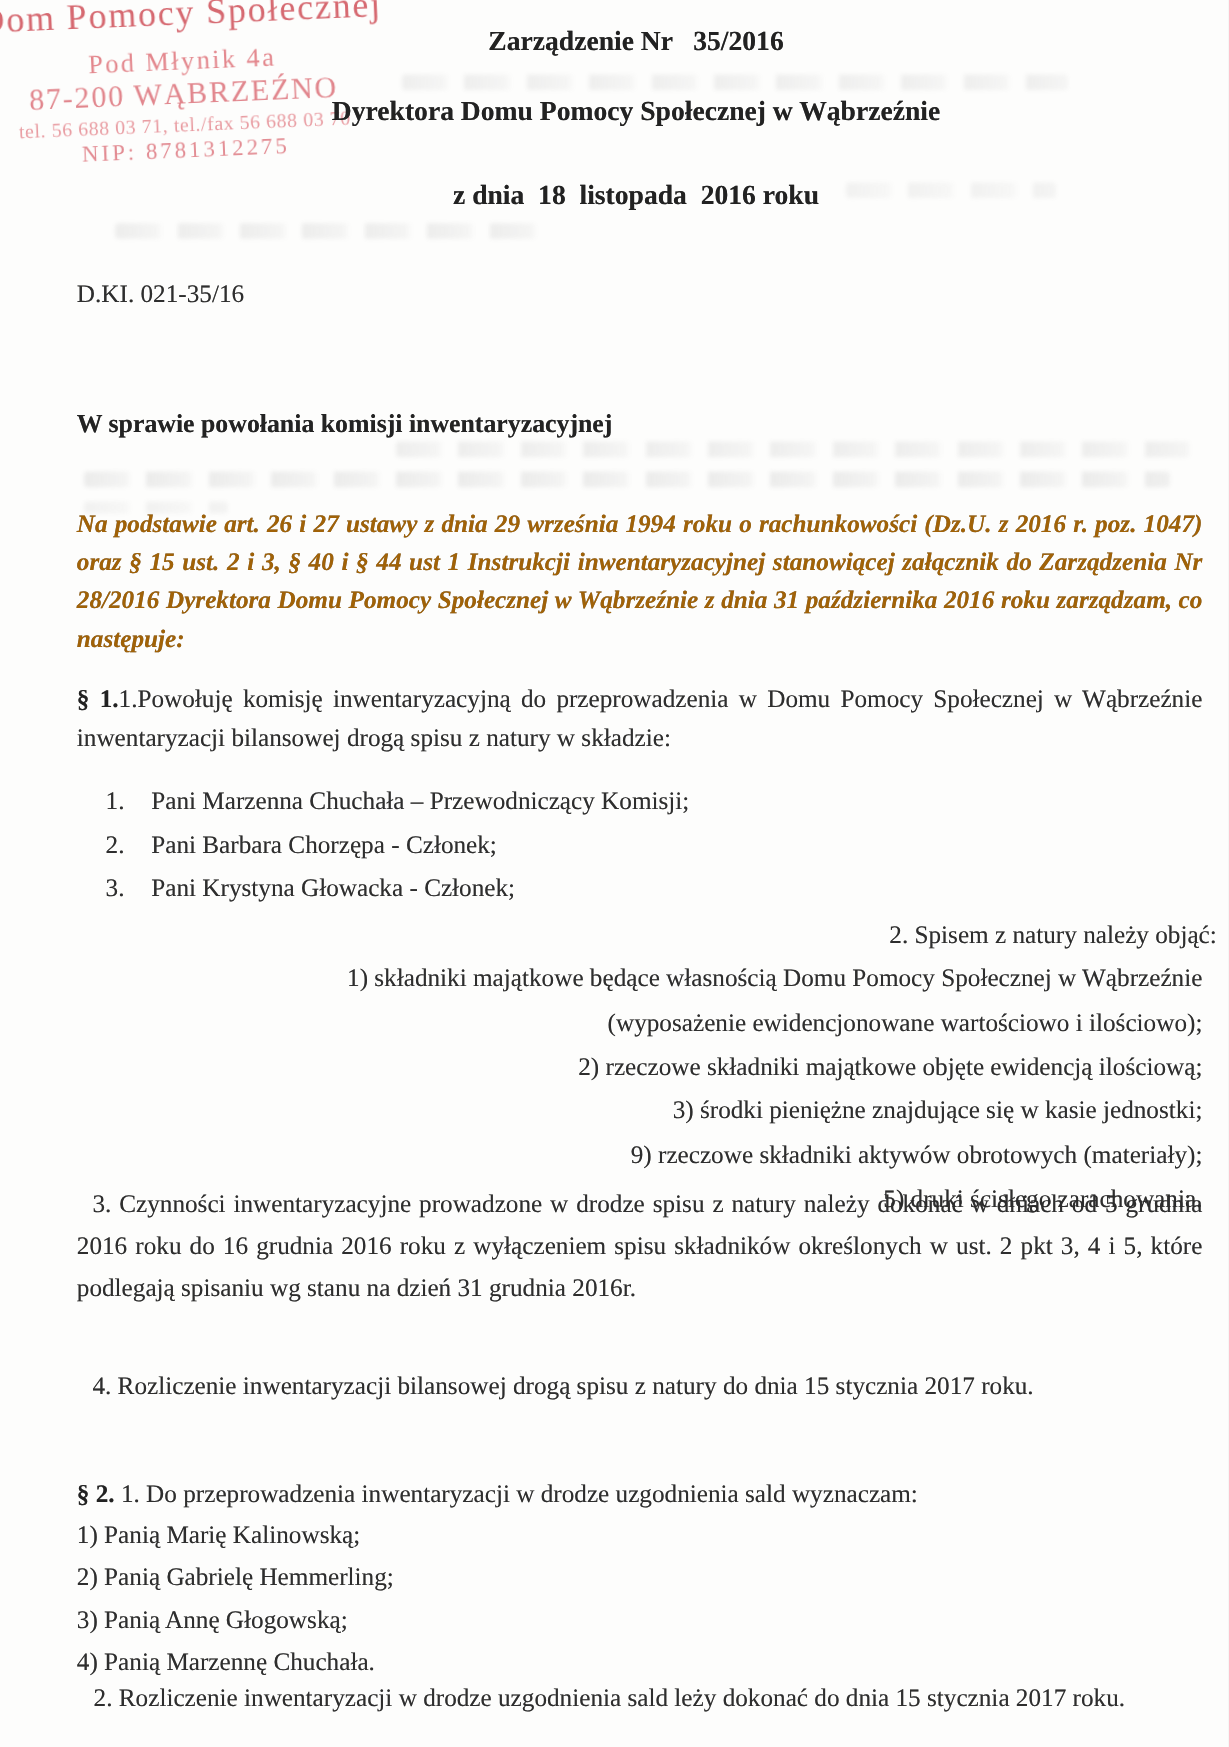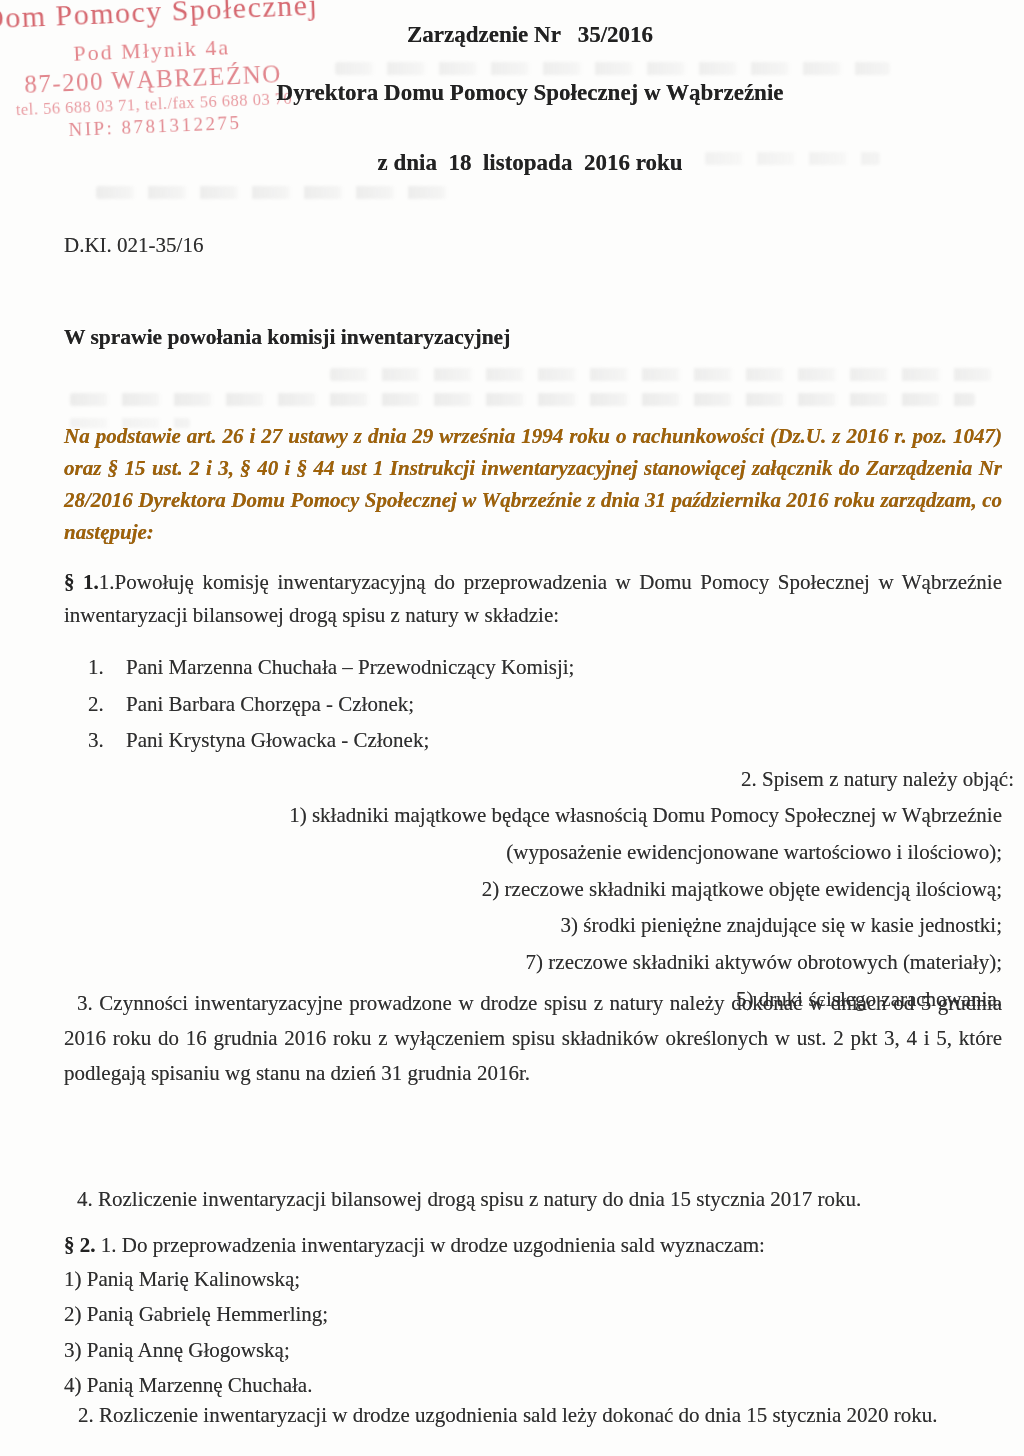--- a/index.html
+++ b/index.html
@@ -37,34 +37,34 @@
   .h-title{top:22px;}
   .h-sub{top:80px;}
   .h-date{top:150px;text-align:center;}
   
   .blk{
     position:absolute;left:64px;width:938px;
     font-size:21px;line-height:35px;color:#2e2e2e;
     text-shadow:0 0 .4px rgba(20,20,20,.45);
   }
   .ref{top:228px;font-size:21px;}
-  .subject{top:320px;font-weight:bold;color:#232323;font-size:21.5px;
+  .subject{top:336px;font-weight:bold;color:#232323;font-size:21.5px;
     text-shadow:0 0 .5px rgba(0,0,0,.55);}
   .legal{top:420px;font-weight:bold;text-align:justify;line-height:32px;color:#a16207;
     text-shadow:0 0 .5px rgba(0,0,0,.5);font-style:italic;}
   .par1{top:566px;text-align:justify;line-height:33px;}
   .bold-marker{font-weight:bold;color:#222;}
   .members{top:650px;left:88px;width:880px;}
   .member-row{height:36.5px;}
   .member-num{display:inline-block;width:38px;}
   .p2intro{top:762px;left:76px;text-align:right;}
   .p2items{top:797px;line-height:36.8px;text-align:right;}
   .p2items .indent{padding-left:20px;}
   .point3{top:986px;text-align:justify;text-indent:13px;line-height:35px;}
-  .point4{top:1138px;text-align:justify;text-indent:13px;line-height:35px;margin-top:44px;}
+  .point4{top:1138px;text-align:justify;text-indent:13px;line-height:35px;}
   .par2intro{top:1228px;}
   .persons{top:1262px;line-height:35.3px;}
   .finalp{top:1398px;text-align:justify;text-indent:14px;line-height:35px;}
   
   .smudge{
     position:absolute;height:13px;border-radius:3px;
     background:repeating-linear-gradient(90deg,
       rgba(125,125,125,.30) 0px,rgba(140,140,140,.18) 34px,
       rgba(0,0,0,0) 40px,rgba(0,0,0,0) 52px);
     filter:blur(1.6px);opacity:.5;pointer-events:none;
@@ -113,31 +113,31 @@
     <div class="member-row"><span class="member-num">2.</span><span>Pani Barbara Chorzępa - Członek;</span></div>
     <div class="member-row"><span class="member-num">3.</span><span>Pani  Krystyna Głowacka - Członek;</span></div>
   </div>
 
   <div class="blk p2intro">2. Spisem z natury należy objąć:</div>
   <div class="blk p2items">
     <div>1) składniki majątkowe będące własnością Domu Pomocy Społecznej w Wąbrzeźnie</div>
     <div class="indent">(wyposażenie ewidencjonowane wartościowo i ilościowo);</div>
     <div>2) rzeczowe składniki majątkowe objęte ewidencją ilościową;</div>
     <div>3) środki pieniężne znajdujące się w kasie jednostki;</div>
-    <div>7) rzeczowe składniki aktywów obrotowych (materiały);</div>
+    <div>9) rzeczowe składniki aktywów obrotowych (materiały);</div>
     <div>5) druki ścisłego zarachowania.</div>
   </div>
 
   <div class="blk point3">3. Czynności inwentaryzacyjne prowadzone w drodze spisu z natury należy dokonać w dniach od 5 grudnia 2016 roku do 16 grudnia 2016 roku z wyłączeniem spisu składników określonych w ust. 2 pkt 3, 4 i  5, które podlegają spisaniu wg stanu na dzień 31 grudnia 2016r.</div>
   <div class="blk point4">4. Rozliczenie inwentaryzacji bilansowej drogą spisu z natury  do dnia 15 stycznia 2017 roku.</div>
 
   <div class="blk par2intro"><span class="bold-marker">§ 2.</span><span> 1. Do przeprowadzenia inwentaryzacji w drodze uzgodnienia sald wyznaczam:</span></div>
 
   <div class="blk persons">
     <div>1) Panią Marię Kalinowską;</div>
     <div>2) Panią Gabrielę Hemmerling;</div>
     <div>3) Panią Annę Głogowską;</div>
     <div>4) Panią Marzennę Chuchała.</div>
   </div>
 
-  <div class="blk finalp">2. Rozliczenie inwentaryzacji w drodze uzgodnienia sald leży dokonać do dnia 15 stycznia 2020 roku.</div>
+  <div class="blk finalp">2. Rozliczenie inwentaryzacji w drodze uzgodnienia sald leży dokonać do dnia 15 stycznia 2017 roku.</div>
 
 </div>
 
 </body></html>

